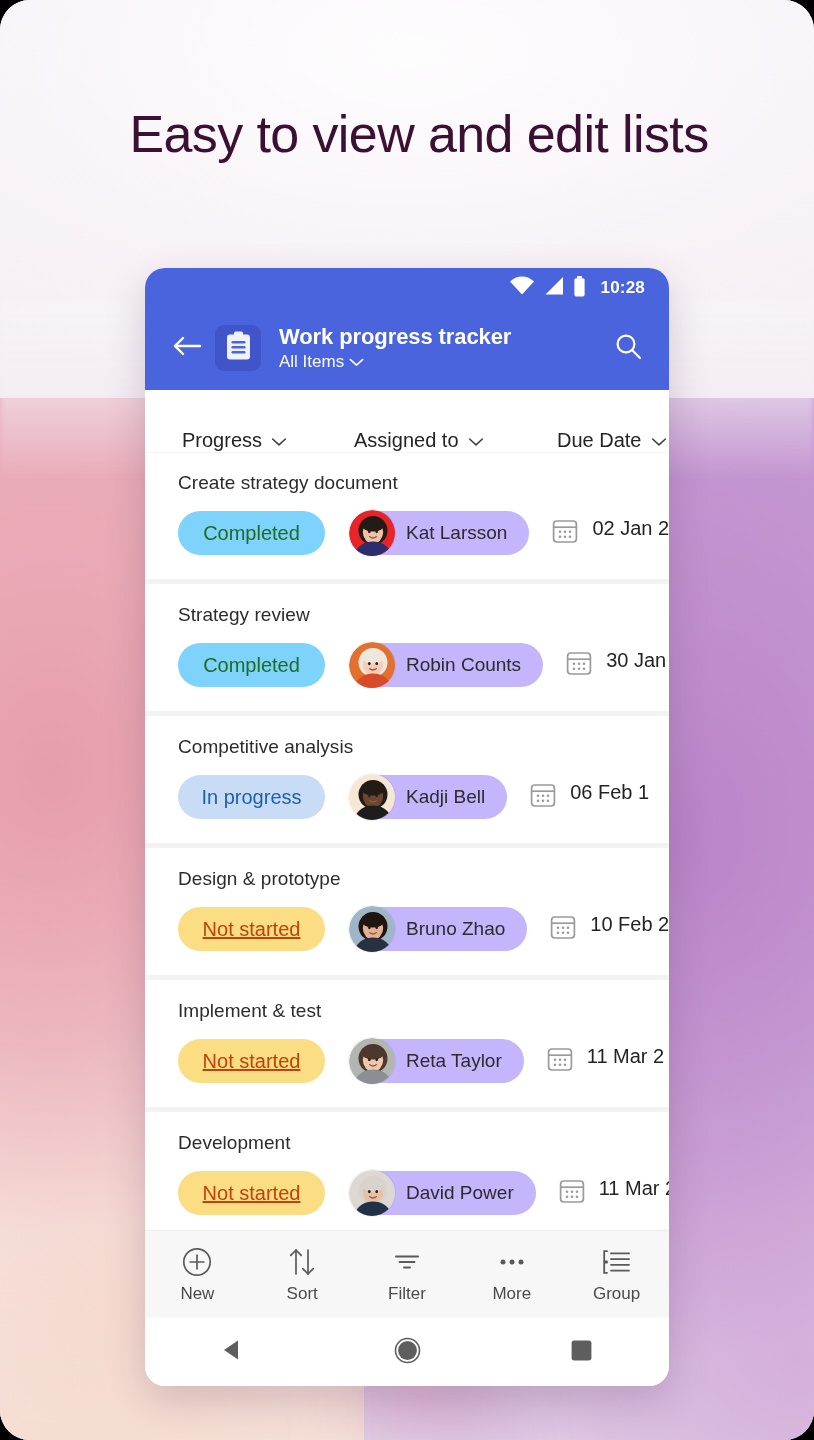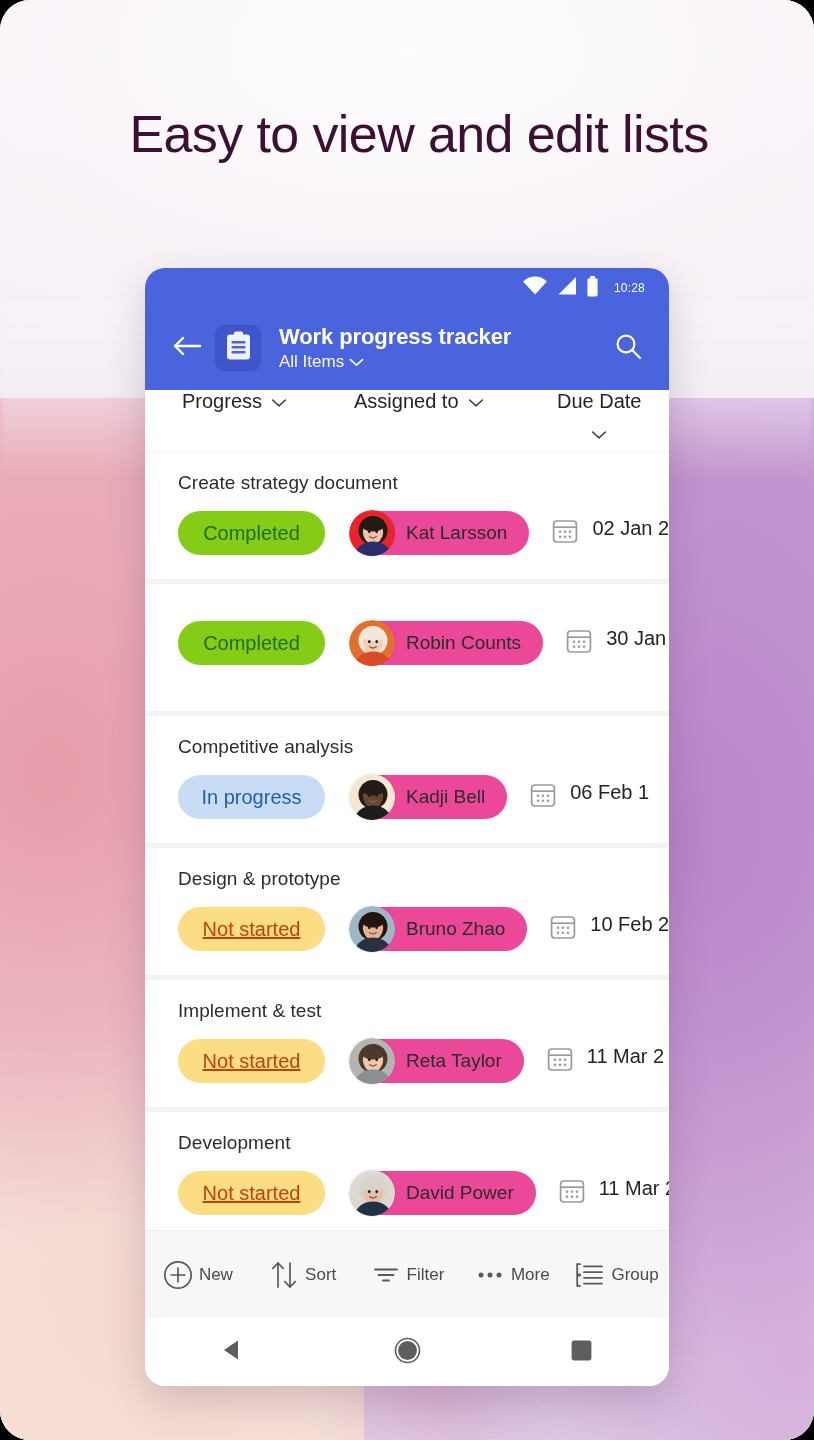--- a/index.html
+++ b/index.html
@@ -92,56 +92,56 @@
     background:#4a64de;
     color:#fff;
   }
   .statusbar {
     display:flex; align-items:center; justify-content:flex-end;
     gap:8px;
     height:40px; padding:0 24px 0 0;
   }
   .st-ic { display:block; }
   .st-time {
-    font-size:12px; font-weight:400; letter-spacing:0.2px;
+    font-size:17px; font-weight:700; letter-spacing:0.2px;
     margin-left:7px;
   }
   .appbar-row {
     display:flex; align-items:center;
     height:80px; padding:0 18px 0 20px;
   }
   .back-btn { width:44px; height:44px; display:flex; align-items:center; justify-content:center; flex:0 0 auto; }
   .app-icon {
     width:46px; height:46px; border-radius:9px;
     background:#3f55c9;
     display:flex; align-items:center; justify-content:center;
     margin-left:6px; flex:0 0 auto;
   }
   .titles { margin-left:18px; flex:1 1 auto; min-width:0; }
   .t-main { font-size:22px; font-weight:700; letter-spacing:-0.1px; line-height:1.15; white-space:nowrap; }
   .t-sub { display:flex; align-items:center; gap:5px; font-size:17px; font-weight:400; margin-top:2px; opacity:.97; }
   .search-btn { width:46px; height:46px; display:flex; align-items:center; justify-content:center; flex:0 0 auto; }
 
   
   .colbar {
-    display:flex; align-items:flex-start;
+    display:flex; align-items:flex-end;
     height:62px;
     background:#fff;
     padding-left:37px;
     box-shadow:0 1px 0 rgba(0,0,0,0.045);
     position:relative; z-index:3;
   }
   .col {
     display:flex; align-items:center; gap:9px;
     font-size:20px; color:#242424;
     white-space:nowrap;
   }
   .col-progress  { width:172px; }
   .col-assigned  { width:203px; }
-  .col-due       { width:auto;flex-direction:column; }
+  .col-due       { width:auto; }
 
   
   .list {
     position:relative;
     background:#f3f3f3;
     height:778px;
     overflow:hidden;
   }
   .row {
     background:#fff;
@@ -160,28 +160,28 @@
   }
   .badge {
     height:44px; min-width:147px;
     border-radius:22px;
     display:flex; align-items:center; justify-content:center;
     padding:0 18px;
     font-size:20px;
     white-space:nowrap;
     flex:0 0 auto;
   }
-  .badge.completed   { background:#84cc16; color:#226b22; }
+  .badge.completed   { background:#7dd3fc; color:#226b22; }
   .badge.inprogress  { background:#c8ddf5; color:#1f5fae; }
   .badge.notstarted  { background:#fbdd84; color:#c2410c;text-decoration:underline; }
 
   .person {
     display:flex; align-items:center;
     height:44px;
-    background:#ec4899;
+    background:#c4b5fd;
     border-radius:22px;
     margin-left:25px;
     padding-right:22px;
     flex:0 0 auto;
     max-width:200px;
   }
   .avatar {
     width:48px; height:48px; border-radius:50%;
     margin-left:-2px; margin-right:10px;
     flex:0 0 auto;
@@ -204,21 +204,21 @@
 
   
   .cmdbar {
     display:flex; align-items:center;
     height:88px;
     background:#f7f7f7;
     border-top:1px solid #ececec;
   }
   .cmd {
     flex:1 1 0;
-    display:flex; flex-direction:row; align-items:center; justify-content:center;
+    display:flex; flex-direction:column; align-items:center; justify-content:center;
     gap:5px;
   }
   .cmd-ic { height:34px; display:flex; align-items:center; justify-content:center; }
   .cmd-label { font-size:17px; color:#4a4a4a; }
 
   
   .navbar {
     display:flex; align-items:center;
     height:68px;
     background:#fff;
@@ -374,20 +374,21 @@
       <circle cx="9" cy="19.8" r="1.32"></circle>
                     <circle cx="14" cy="19.8" r="1.32"></circle>
                     <circle cx="19" cy="19.8" r="1.32"></circle>
     </g>
   </svg></span>
          <span class="due-text">02 Jan 2</span>
        </div>
      </div>
         </div>
         <div class="row">
+          <div class="row-title">Strategy review</div>
      <div class="row-cells">
        <div class="badge completed">Completed</div>
        <div class="person">
          <span class="avatar">
                 <svg width="48" height="48" viewBox="0 0 48 48">
     <defs>
                     <clipPath id="cp1">
                       <circle cx="24" cy="24" r="24"></circle>
                     </clipPath>
                   </defs>

